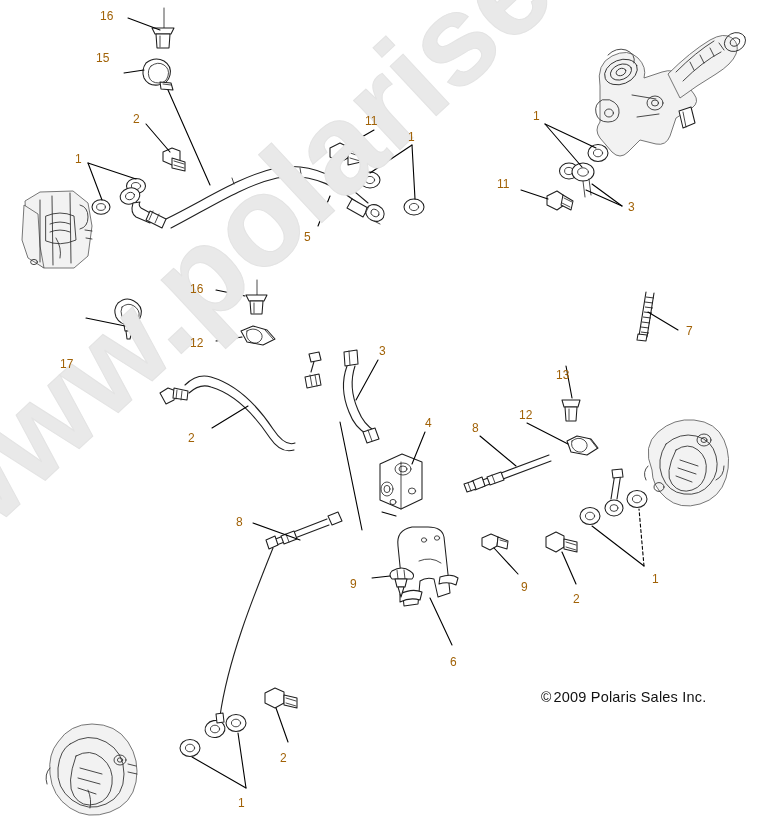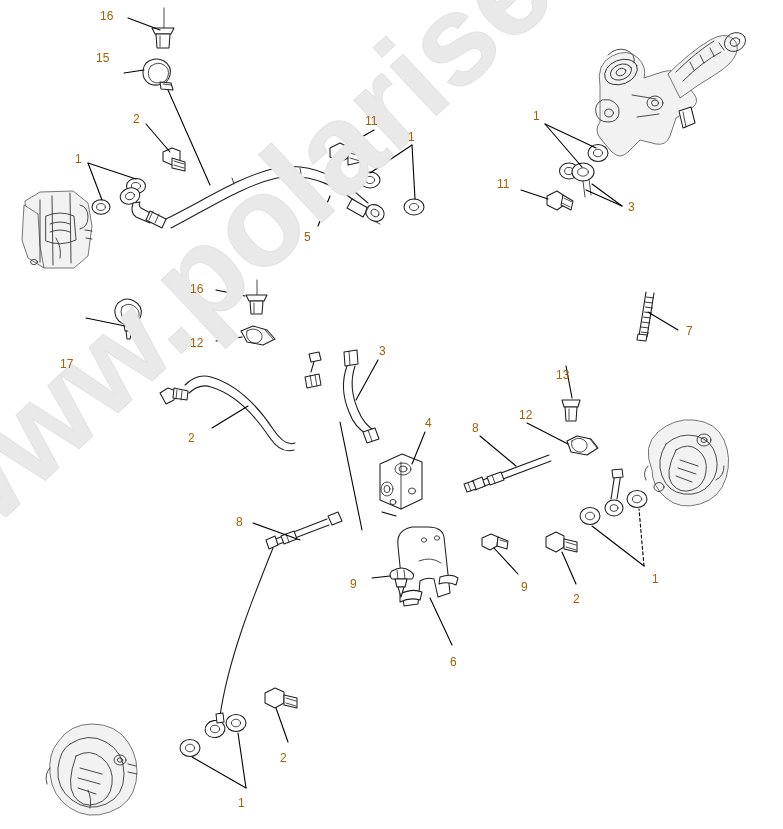--- a/index.html
+++ b/index.html
@@ -466,14 +466,17 @@
     <span class="callout" style="left:236px;top:516px;">8</span>
     <span class="callout" style="left:652px;top:573px;">1</span>
     <span class="callout" style="left:573px;top:593px;">2</span>
     <span class="callout" style="left:521px;top:581px;">9</span>
     <span class="callout" style="left:350px;top:578px;">9</span>
     <span class="callout" style="left:450px;top:656px;">6</span>
     <span class="callout" style="left:238px;top:797px;">1</span>
     <span class="callout" style="left:280px;top:752px;">2</span>
   </div>
 
+  <div id="copyright">
+    <span class="csym">©</span><span>2009 Polaris Sales Inc.</span>
+  </div>
 
 </div>
 
 </body></html>

